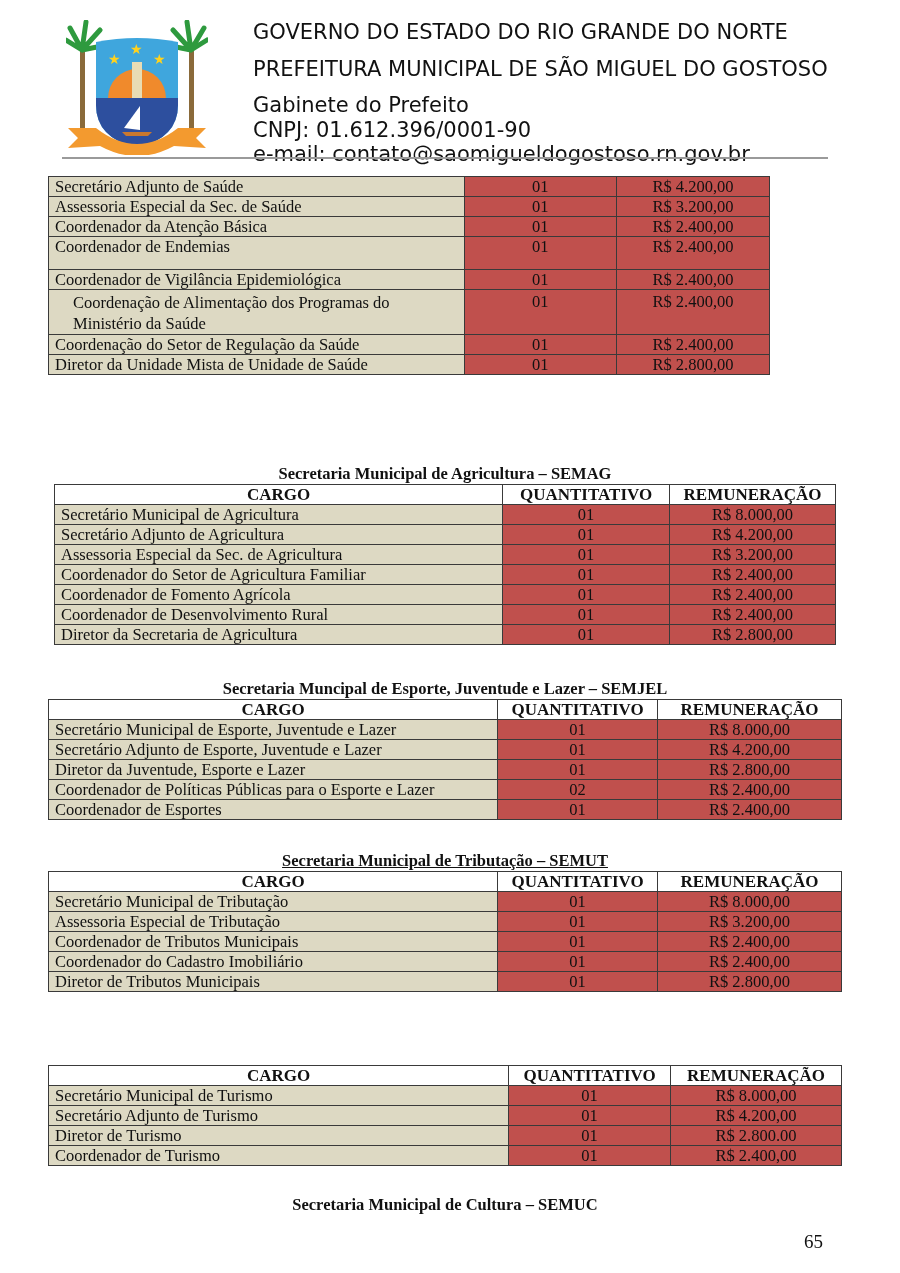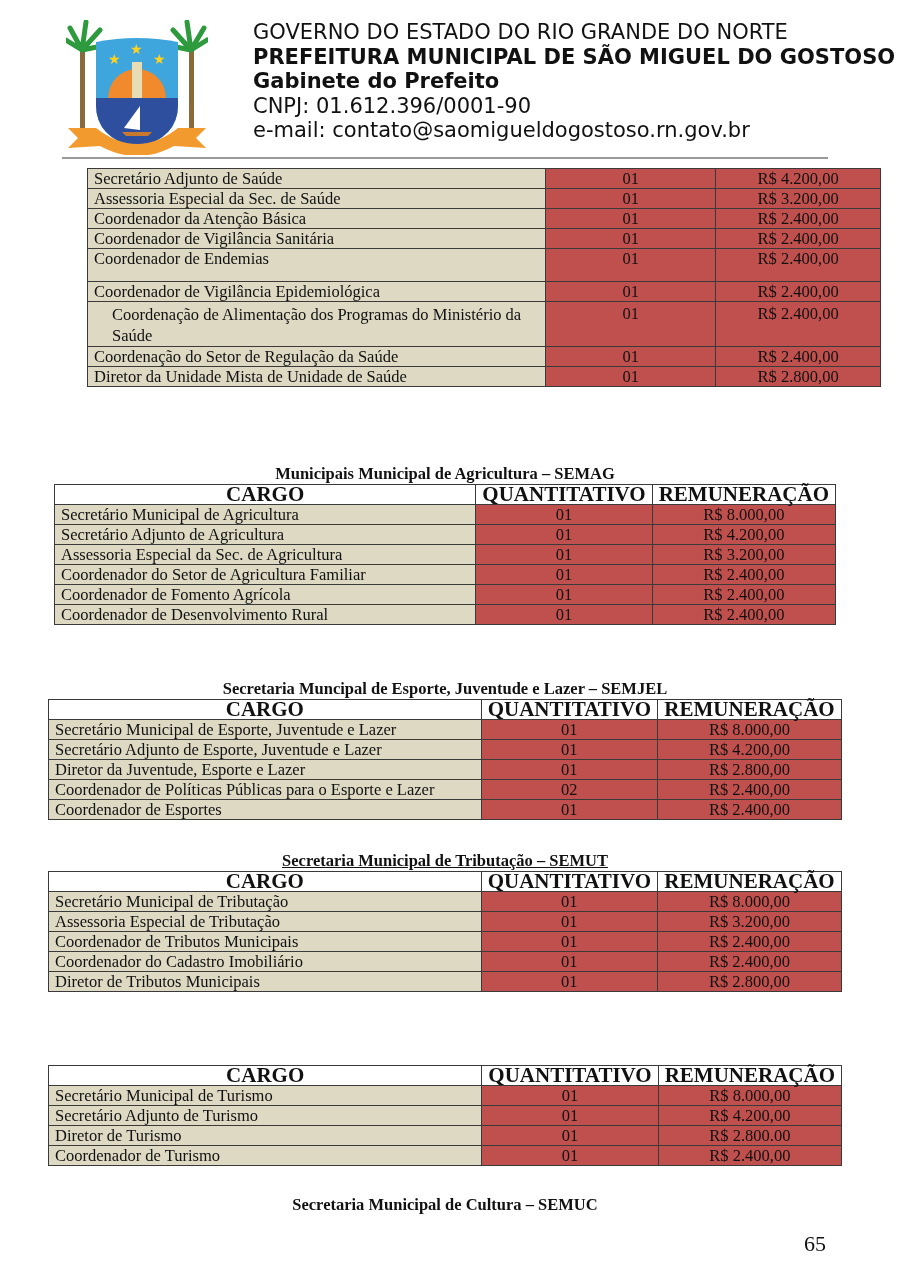--- a/index.html
+++ b/index.html
@@ -1,28 +1,28 @@
 <!DOCTYPE html>
 <html><head>
 <meta charset="utf-8">
 <style>
   html, body { margin: 0; padding: 0; background: #ffffff; }
   body { width: 900px; height: 1273px; position: relative; overflow: hidden; font-family: "Liberation Serif", serif; color: #111; }
   .header { position: absolute; left: 0; top: 0; width: 900px; height: 160px; }
   .logo { position: absolute; left: 66px; top: 20px; width: 142px; height: 135px; }
   .header-text { position: absolute; left: 253px; top: 20px; font-family: "DejaVu Sans", sans-serif; font-size: 21px; line-height: 24.5px; color: #111; }
-  .header-text .b { font-weight: bold; }
+  .header-text .b { font-weight: normal; margin-top: 12px; }
   .header-rule { position: absolute; left: 62px; top: 157px; width: 766px; height: 2px; background: #9a9a9a; }
   table.t { position: absolute; border-collapse: collapse; font-family: "Liberation Serif", serif; font-size: 16.5px; }
   table.t td, table.t th { border: 1px solid #3a3a3a; padding: 0 6px; line-height: 19px; vertical-align: top; }
-  table.t th { background: #ffffff; font-weight: bold; text-align: center; font-size: 21px; }
+  table.t th { background: #ffffff; font-weight: bold; text-align: center; font-size: 17px; }
   td.cargo { background: #ddd9c3; text-align: left; }
   td.num { background: #c0504d; text-align: center; }
   .sec-title { position: absolute; font-weight: bold; font-size: 16.5px; text-align: center; }
-  .page-number { position: absolute; left: 804px; top: 1231px; font-size: 22px; }
+  .page-number { position: absolute; left: 804px; top: 1231px; font-size: 19px; }
 </style>
 </head>
 <body>
 
 <div class="header">
   <svg class="logo" viewBox="0 0 142 135">
 
     <rect x="14" y="30" width="5" height="80" fill="#8a6a3a"></rect>
     <rect x="123" y="30" width="5" height="80" fill="#8a6a3a"></rect>
     <path d="M16 30 L0 20 M16 30 L4 8 M16 30 L20 2 M16 30 L34 10 M16 30 L36 26" stroke="#2e9a3e" stroke-width="5" stroke-linecap="round"></path>
@@ -45,21 +45,21 @@
   <div class="header-text">
     <div>GOVERNO DO ESTADO DO RIO GRANDE DO NORTE</div>
     <div class="b">PREFEITURA MUNICIPAL DE SÃO MIGUEL DO GOSTOSO</div>
     <div class="b">Gabinete do Prefeito</div>
     <div>CNPJ: 01.612.396/0001-90</div>
     <div>e-mail: contato@saomigueldogostoso.rn.gov.br</div>
   </div>
   <div class="header-rule"></div>
 </div>
 
-<table class="t" style="left:48px; top:168px; width:794px;margin-left:39px;">
+<table class="t" style="left:48px; top:176px; width:722px;">
   <colgroup>
       <col style="width:459px">
       <col style="width:170px">
       <col style="width:165px">
     </colgroup>
   <tbody>
     <tr>
         <td class="cargo">Secretário Adjunto de Saúde</td>
         <td class="num">01</td>
         <td class="num">R$ 4.200,00</td>
@@ -67,25 +67,20 @@
     <tr>
         <td class="cargo">Assessoria Especial da Sec. de Saúde</td>
         <td class="num">01</td>
         <td class="num">R$ 3.200,00</td>
       </tr>
     <tr>
         <td class="cargo">Coordenador da Atenção Básica</td>
         <td class="num">01</td>
         <td class="num">R$ 2.400,00</td>
       </tr>
-    <tr>
-        <td class="cargo">Coordenador de Vigilância Sanitária</td>
-        <td class="num">01</td>
-        <td class="num">R$ 2.400,00</td>
-      </tr>
     <tr style="height:33px">
         <td class="cargo">Coordenador de Endemias</td>
         <td class="num">01</td>
         <td class="num">R$ 2.400,00</td>
       </tr>
     <tr>
         <td class="cargo">Coordenador de Vigilância Epidemiológica</td>
         <td class="num">01</td>
         <td class="num">R$ 2.400,00</td>
       </tr>
@@ -100,21 +95,21 @@
         <td class="num">R$ 2.400,00</td>
       </tr>
     <tr>
         <td class="cargo">Diretor da Unidade Mista de Unidade de Saúde</td>
         <td class="num">01</td>
         <td class="num">R$ 2.800,00</td>
       </tr>
   </tbody>
 </table>
 
-<div class="sec-title" style="left:48px; top:464px; width:794px;">Municipais Municipal de Agricultura – SEMAG</div>
+<div class="sec-title" style="left:48px; top:464px; width:794px;">Secretaria Municipal de Agricultura – SEMAG</div>
 <table class="t" style="left:54px; top:484px; width:782px;">
   <colgroup>
       <col style="width:449px">
       <col style="width:167px">
       <col style="width:166px">
     </colgroup>
   <thead>
     <tr>
         <th>CARGO</th>
         <th>QUANTITATIVO</th>
@@ -145,20 +140,25 @@
     <tr>
         <td class="cargo">Coordenador de Fomento Agrícola</td>
         <td class="num">01</td>
         <td class="num">R$ 2.400,00</td>
       </tr>
     <tr>
         <td class="cargo">Coordenador de Desenvolvimento Rural</td>
         <td class="num">01</td>
         <td class="num">R$ 2.400,00</td>
       </tr>
+    <tr>
+        <td class="cargo">Diretor da Secretaria de Agricultura</td>
+        <td class="num">01</td>
+        <td class="num">R$ 2.800,00</td>
+      </tr>
   </tbody>
 </table>
 
 <div class="sec-title" style="left:48px; top:679px; width:794px;">Secretaria Muncipal de Esporte, Juventude e Lazer – SEMJEL</div>
 <table class="t" style="left:48px; top:699px; width:794px;">
   <colgroup>
       <col style="width:450px">
       <col style="width:160px">
       <col style="width:184px">
     </colgroup>

